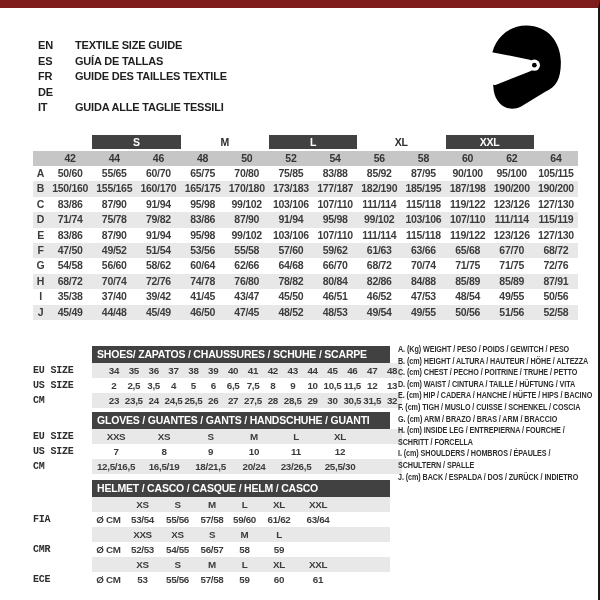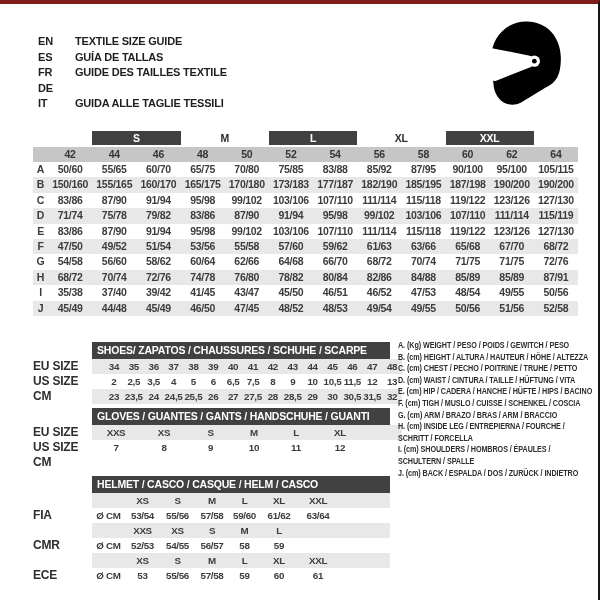--- a/index.html
+++ b/index.html
@@ -1,18 +1,18 @@
 <!DOCTYPE html>
 <html><head>
 <meta charset="utf-8">
 <style>
   html,body{margin:0;padding:0;background:#fff;}
   .page{
     position:relative;width:600px;height:600px;background:#fff;overflow:hidden;
-    box-sizing:border-box;border-top:4px solid #7f1d1d;border-right:2px solid #161616;
+    box-sizing:border-box;border-top:8px solid #7f1d1d;border-right:2px solid #161616;
     font-family:"Liberation Sans",sans-serif;font-weight:700;color:#3c3c3c;letter-spacing:-0.2px;
   }
   
   .lang-list{position:absolute;left:38px;top:30px;}
   .lang-row{display:flex;font-size:11px;line-height:15.6px;color:#1f1f1f;}
   .lang-code{width:37px;flex:0 0 37px;}
   
   .helmet-icon{position:absolute;left:486px;top:12px;width:78px;height:95px;}
   
   .main-table{position:absolute;left:33px;top:127px;width:545px;}
@@ -27,21 +27,21 @@
   .mt-data-row .mt-cell{line-height:15.4px;}
   .mt-cell{text-align:center;font-size:10.5px;letter-spacing:-0.3px;}
   
   .section{position:absolute;left:33px;}
   .sec-shoes{top:338px;}
   .sec-gloves{top:404px;}
   .sec-helmet{top:472px;}
   .sec-bar{margin-left:59px;width:298px;height:17px;background:#414141;color:#fff;
     font-size:10.5px;line-height:17px;padding-left:5px;box-sizing:border-box;letter-spacing:-0.2px;}
   .sec-row{display:flex;height:15px;}
-  .sec-label{width:59px;flex:0 0 59px;font-size:12px;line-height:15px;color:#2e2e2e;}
+  .sec-label{width:59px;flex:0 0 59px;font-size:10px;line-height:15px;color:#2e2e2e;font-family:Liberation Mono, monospace;}
   .sec-band{width:310px;}
   .sec-band.narrow{width:298px;}
   .sec-band.shaded{background:#e8e8e8;}
   .cells{display:grid;height:15px;}
   .cells .cell{font-size:9.8px;line-height:15px;text-align:center;letter-spacing:-0.3px;}
   .shoes-grid{grid-template-columns:repeat(15,1fr);margin-left:12px;width:298px;}
   .gloves-grid{grid-template-columns:48px 48px 45px 42px 42px 46px;width:271px;}
   .helmet-grid{grid-template-columns:33px 35px 35px 34px 31px 38px 40px;width:246px;}
   .helmet-grid .cell:first-child{text-align:center;}
   
@@ -356,20 +356,30 @@
               <div class="cell">8</div>
               <div class="cell">9</div>
               <div class="cell">10</div>
               <div class="cell">11</div>
               <div class="cell">12</div>
             </div>
           </div>
         </div>
         <div class="sec-row">
           <div class="sec-label">CM</div>
+          <div class="sec-band shaded">
+            <div class="cells gloves-grid">
+              <div class="cell">12,5/16,5</div>
+              <div class="cell">16,5/19</div>
+              <div class="cell">18/21,5</div>
+              <div class="cell">20/24</div>
+              <div class="cell">23/26,5</div>
+              <div class="cell">25,5/30</div>
+            </div>
+          </div>
         </div>
       </div>
   </div>
 
   <div class="section sec-helmet">
     <div class="sec-bar">HELMET / CASCO / CASQUE / HELM / CASCO</div>
     <div>
         <div class="sec-row">
           <div class="sec-label"></div>
           <div class="sec-band shaded narrow">

